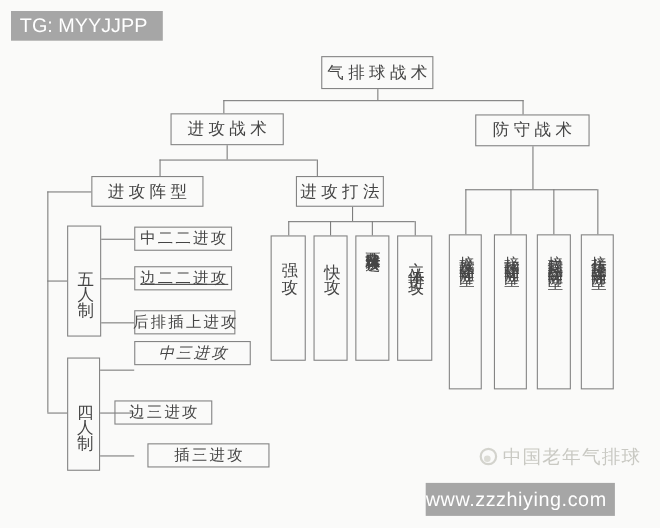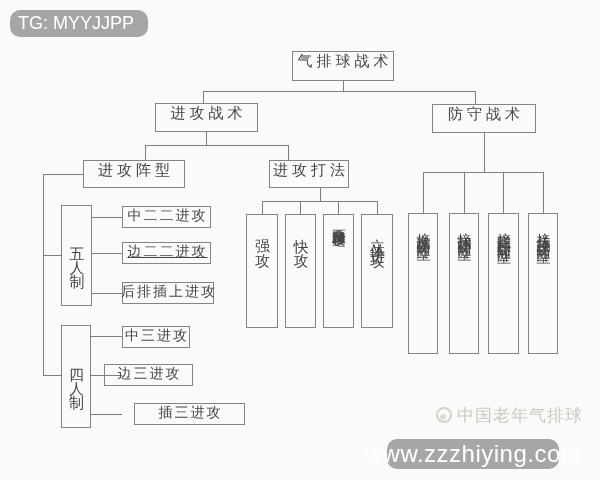--- a/index.html
+++ b/index.html
@@ -9,45 +9,45 @@
     font-family:"Liberation Serif","DejaVu Serif",serif;
     color:#454545;
   }
   
   .hl, .vl { position:absolute; background:#7d7d7d; }
   .hl { height:1px; }
   .vl { width:1px; }
   
   .node {
     position:absolute; border:1px solid #848484; box-sizing:border-box;
-    display:flex; justify-content:center;
+    display:flex; align-items:center; justify-content:center;
     background:transparent; white-space:nowrap;
   }
   .lvl1 { font-size:15px; letter-spacing:4px; text-indent:4px; }
   .leaf { font-size:14px; letter-spacing:2px; text-indent:2px; }
   
   .vnode { align-items:flex-start; }
   .vnode span {
     writing-mode:vertical-rl; text-orientation:upright;
     display:inline-block;
   }
   .vwide span   { font-size:15px; letter-spacing:14px; padding-top:12px; }  
   .vmid span    { font-size:15px; letter-spacing:5px;  padding-top:11px; }  
   .vtight span  { font-size:13.5px; letter-spacing:0.5px; padding-top:4px; }
   .vdef span    { font-size:14px; letter-spacing:2.5px; padding-top:7px; }  
   .vside { align-items:center; }
   .vside span   { font-size:15px; letter-spacing:13px; padding-top:0; }     
   
   .banner {
     position:absolute; background:#a6a6a6; color:#ffffff;
     font-family:"Liberation Sans","DejaVu Sans",sans-serif;
-    display:flex; align-items:center;border-radius:10px;
+    display:flex; align-items:center;
   }
   #tg-banner  { left:10px; top:10px; width:138px; height:27px; font-size:18px; padding-left:8px; box-sizing:border-box; }
-  #url-banner { left:387px; top:439px; width:172px; height:30px; font-size:24px; justify-content:center; letter-spacing:0.5px; }
+  #url-banner { left:387px; top:439px; width:172px; height:30px; font-size:18px; letter-spacing:0.5px; }
   
   #watermark {
     position:absolute; left:436px; top:404px; height:22px;
     display:flex; align-items:center; gap:5px;
     color:#c9c9c3; font-size:17px; letter-spacing:1px;
     font-family:"Liberation Serif","DejaVu Serif",serif;
   }
   #wm-logo {
     width:16px; height:16px; border:2px solid #d3d3cd; border-radius:50%;
     position:relative; box-sizing:border-box;
@@ -114,21 +114,21 @@
   <div class="node leaf" style="left:122px;top:282px;width:92px;height:22px;">
     <span>后排插上进攻</span>
   </div>
 
   <div class="node vnode vside" style="left:61px;top:325px;width:30px;height:103px;">
     <span>四人制</span>
   </div>
   <div class="hl" style="left:91px;top:336px;width:31px;"></div>
   <div class="hl" style="left:91px;top:375px;width:31px;"></div>
   <div class="hl" style="left:91px;top:414px;width:31px;"></div>
-  <div class="node leaf" style="left:122px;top:326px;width:68px;height:22px;">
+  <div class="node leaf" style="left:122px;top:310px;width:106px;height:22px;font-style:italic;">
     <span>中三进攻</span>
   </div>
   <div class="node leaf" style="left:104px;top:364px;width:89px;height:22px;">
     <span>边三进攻</span>
   </div>
   <div class="node leaf" style="left:134px;top:403px;width:111px;height:22px;">
     <span>插三进攻</span>
   </div>
 
   <div class="vl" style="left:320px;top:188px;height:13px;"></div>

